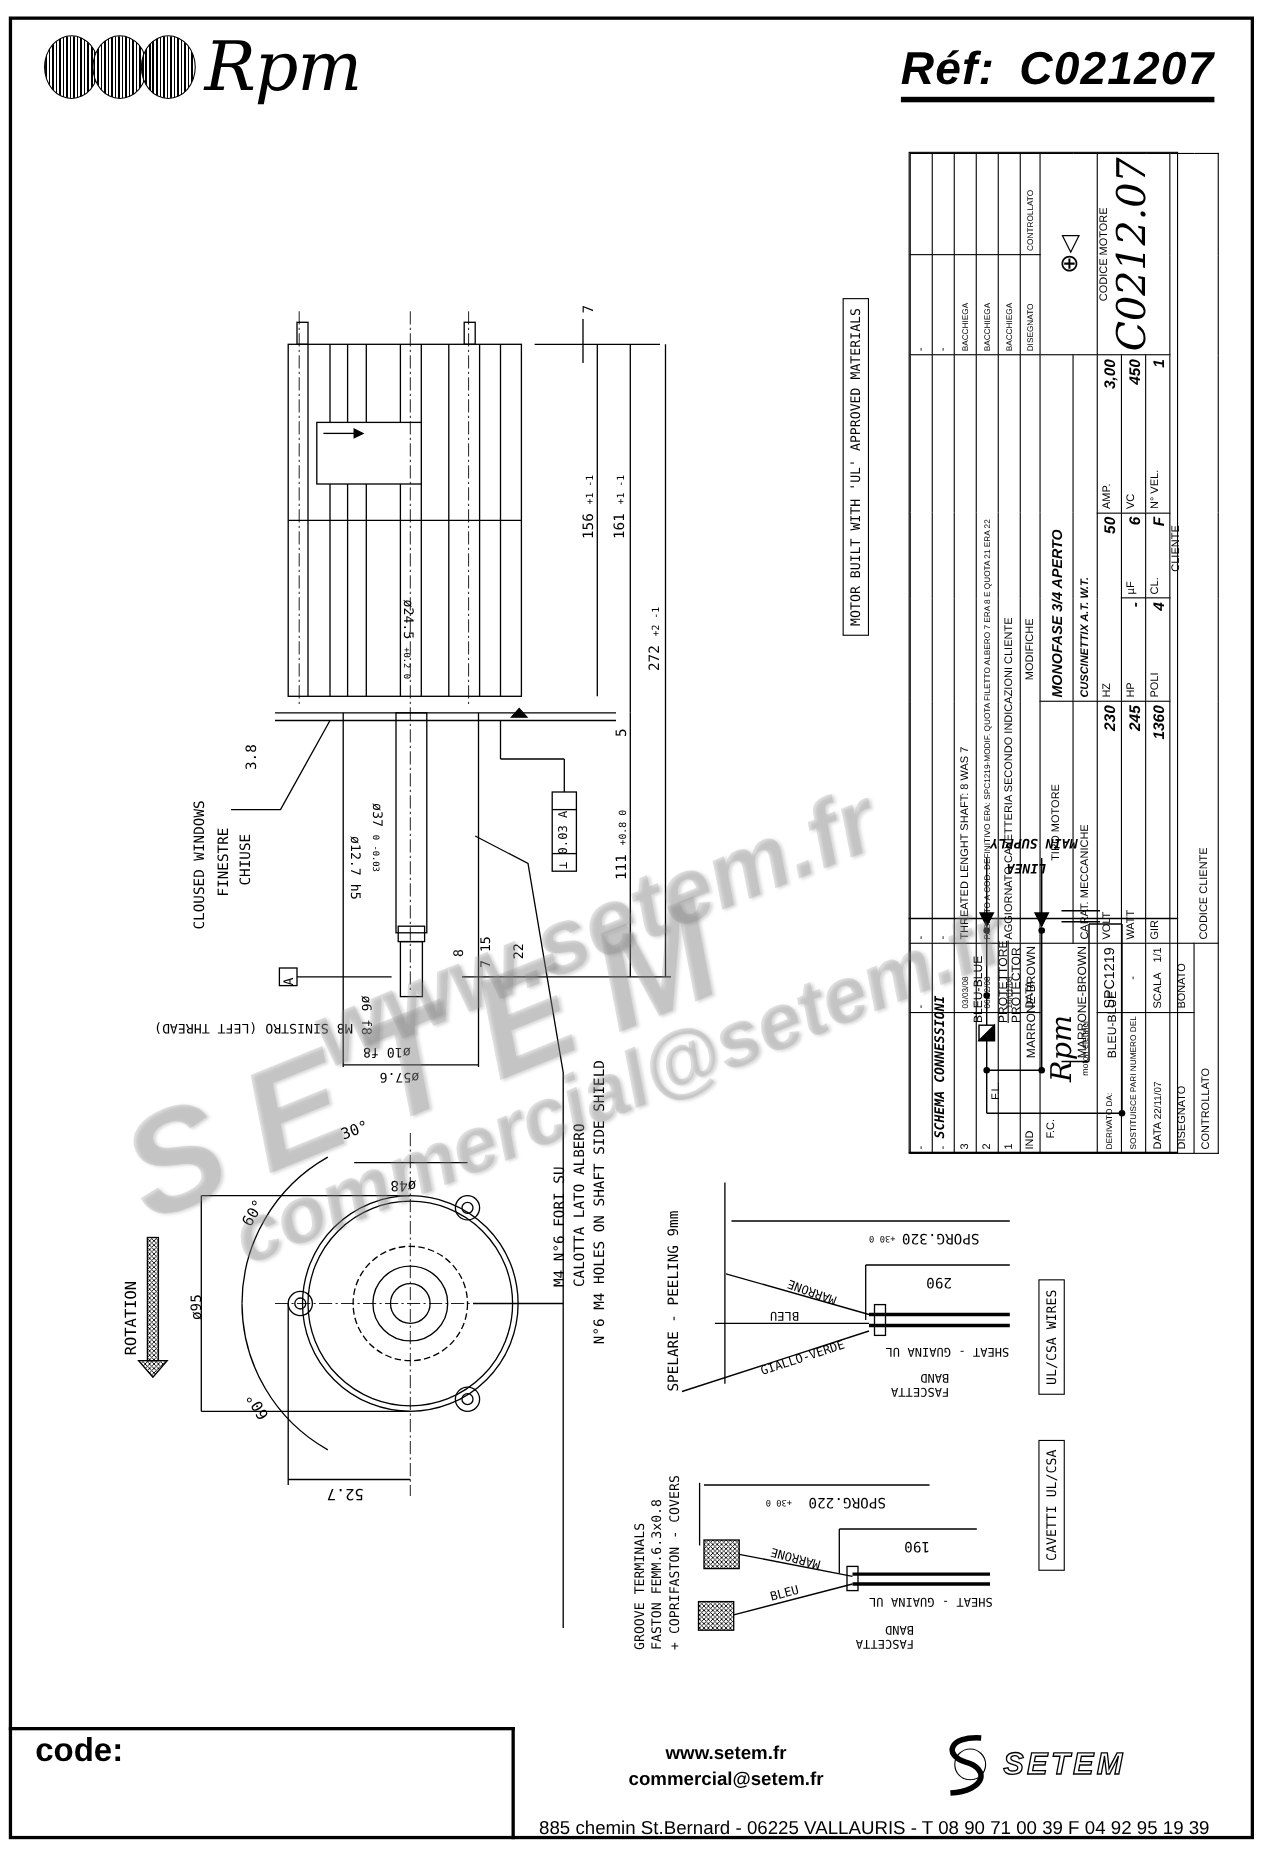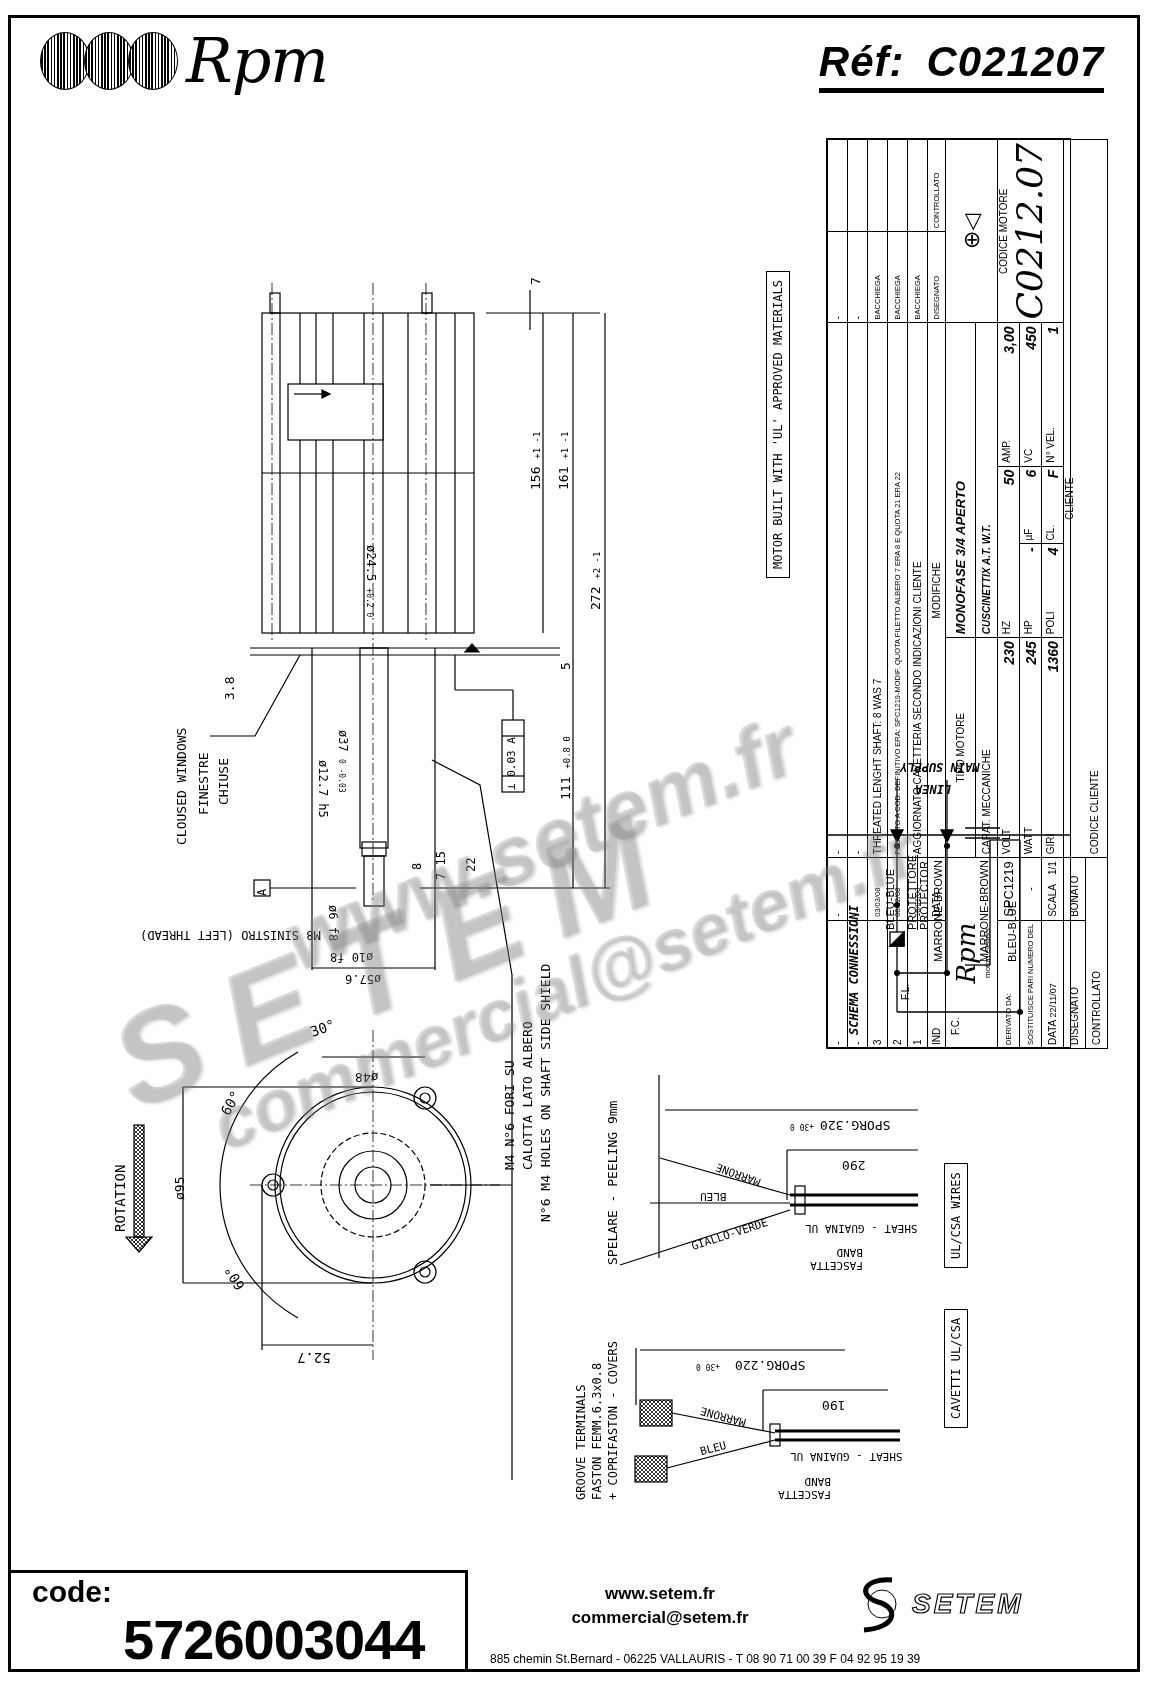--- a/index.html
+++ b/index.html
@@ -366,26 +366,25 @@
 <div class="abs rot-l" style="left:1006px;top:962px;font-size:11px">BLEU-BLUE</div>
 <div class="abs rot-l" style="left:900px;top:1000px;font-size:10px">F.L.</div>
 <div class="abs rot-l" style="left:950px;top:1035px;font-size:10px">F.C.</div>
 
 <div class="watermark" style="left:270px;top:900px;font-size:84px;transform:rotate(-22deg)">www.setem.fr</div>
 <div class="watermark" style="left:90px;top:1000px;font-size:130px;transform:rotate(-22deg);letter-spacing:30px">SETEM</div>
 <div class="watermark" style="left:200px;top:1090px;font-size:72px;transform:rotate(-22deg)">commercial@setem.fr</div>
 
 <div class="footer-left">
   <div class="abs" style="left:24px;top:2px;font-size:30px;font-weight:bold">code:</div>
-  <div class="abs" style="left:115px;top:34px;font-size:56px;font-weight:bold;letter-spacing:-1px">5726003044</div>
 </div>
 <div class="abs" style="left:540px;top:1582px;width:240px;text-align:center;font-size:17px;font-weight:bold;line-height:24px">
   <div>www.setem.fr</div>
   <div>commercial@setem.fr</div>
 </div>
 <div class="abs" style="left:852px;top:1574px;display:flex;align-items:center">
   <svg width="60" height="60" style="position:relative">
     <path d="M40,6 C10,4 6,22 26,28 C48,34 44,54 12,56" stroke="#000" stroke-width="5" fill="none"></path>
     <circle cx="30" cy="30" r="14" fill="none" stroke="#000" stroke-width="1"></circle>
   </svg>
   <span style="font-size:28px;font-style:italic;font-weight:bold;color:#fff;-webkit-text-stroke:1.2px #000;letter-spacing:3px">SETEM</span>
 </div>
-<div class="abs" style="left:490px;top:1652px;font-size:12px">885 chemin St.Bernard  -  06225 VALLAURIS  -  T 08 90 71 00 39   F 04 92 95 19 39</div>
+<div class="abs" style="left:490px;top:1652px;font-size:17px">885 chemin St.Bernard  -  06225 VALLAURIS  -  T 08 90 71 00 39   F 04 92 95 19 39</div>
 
 </body></html>

